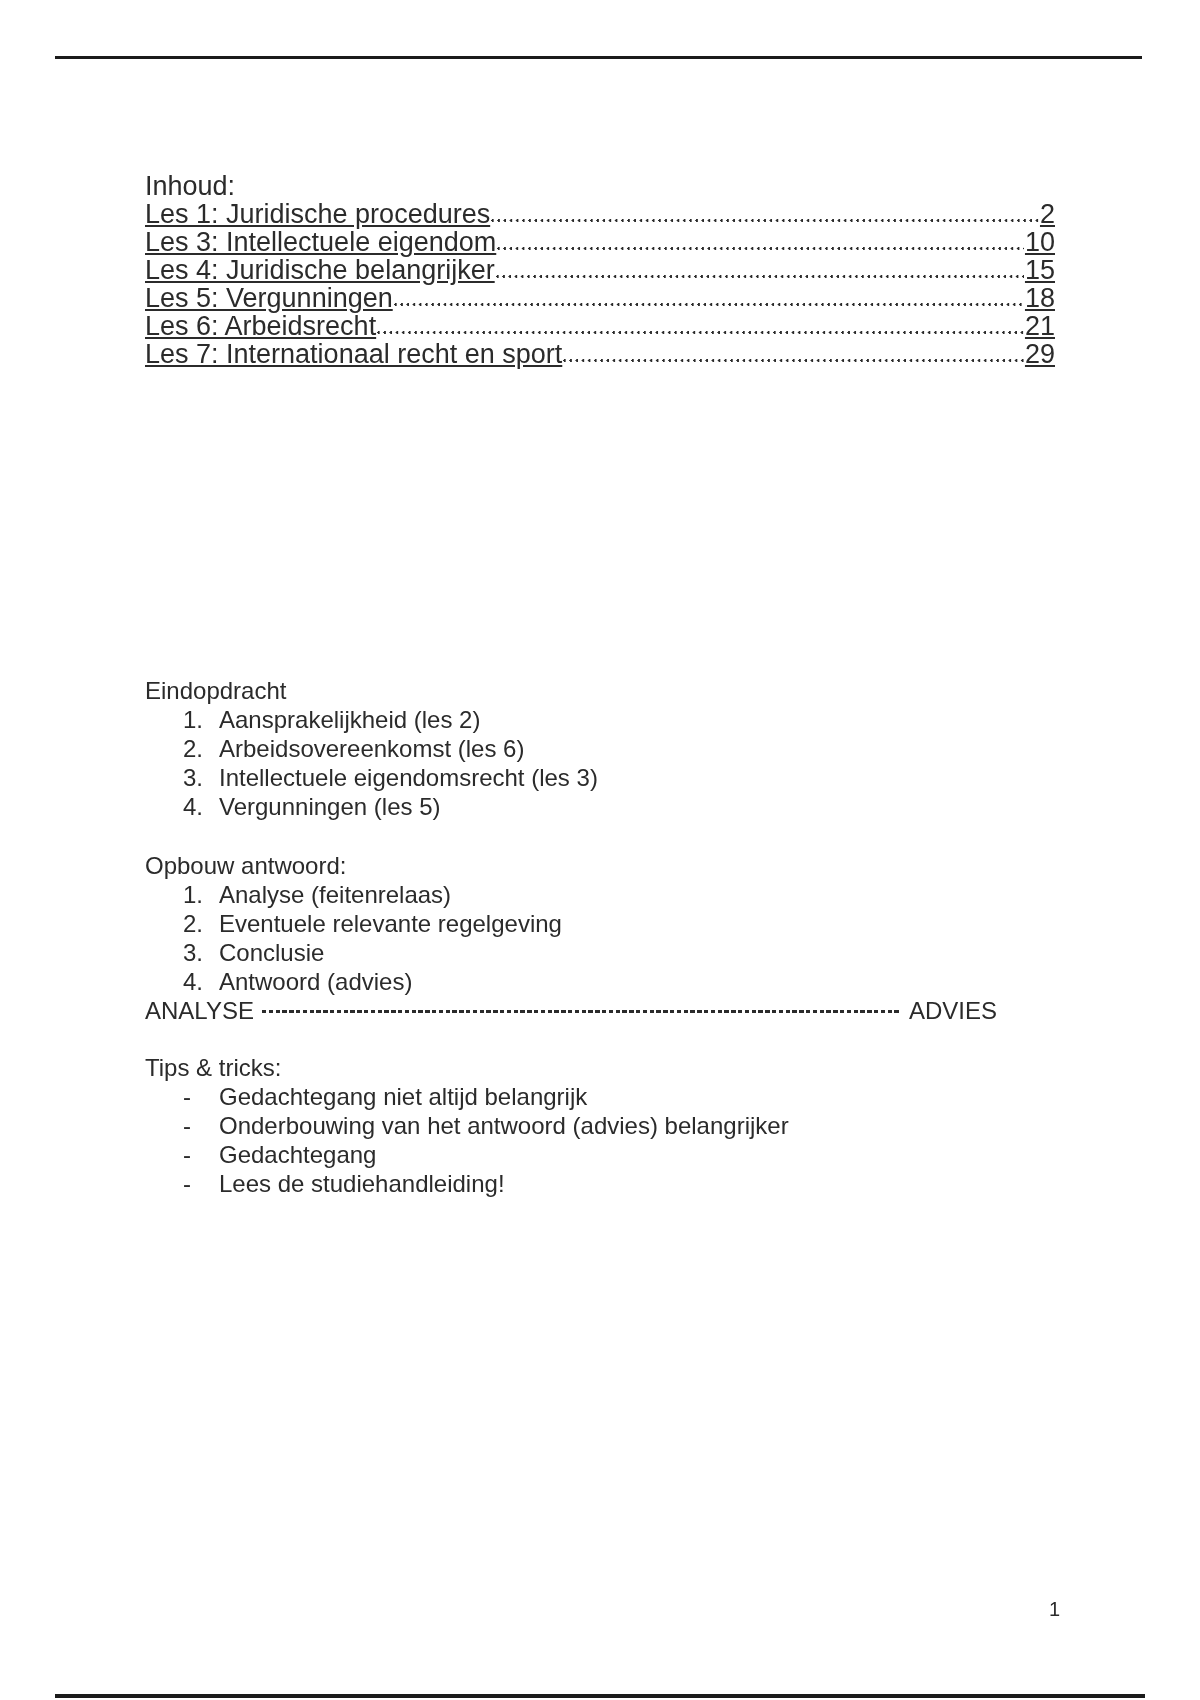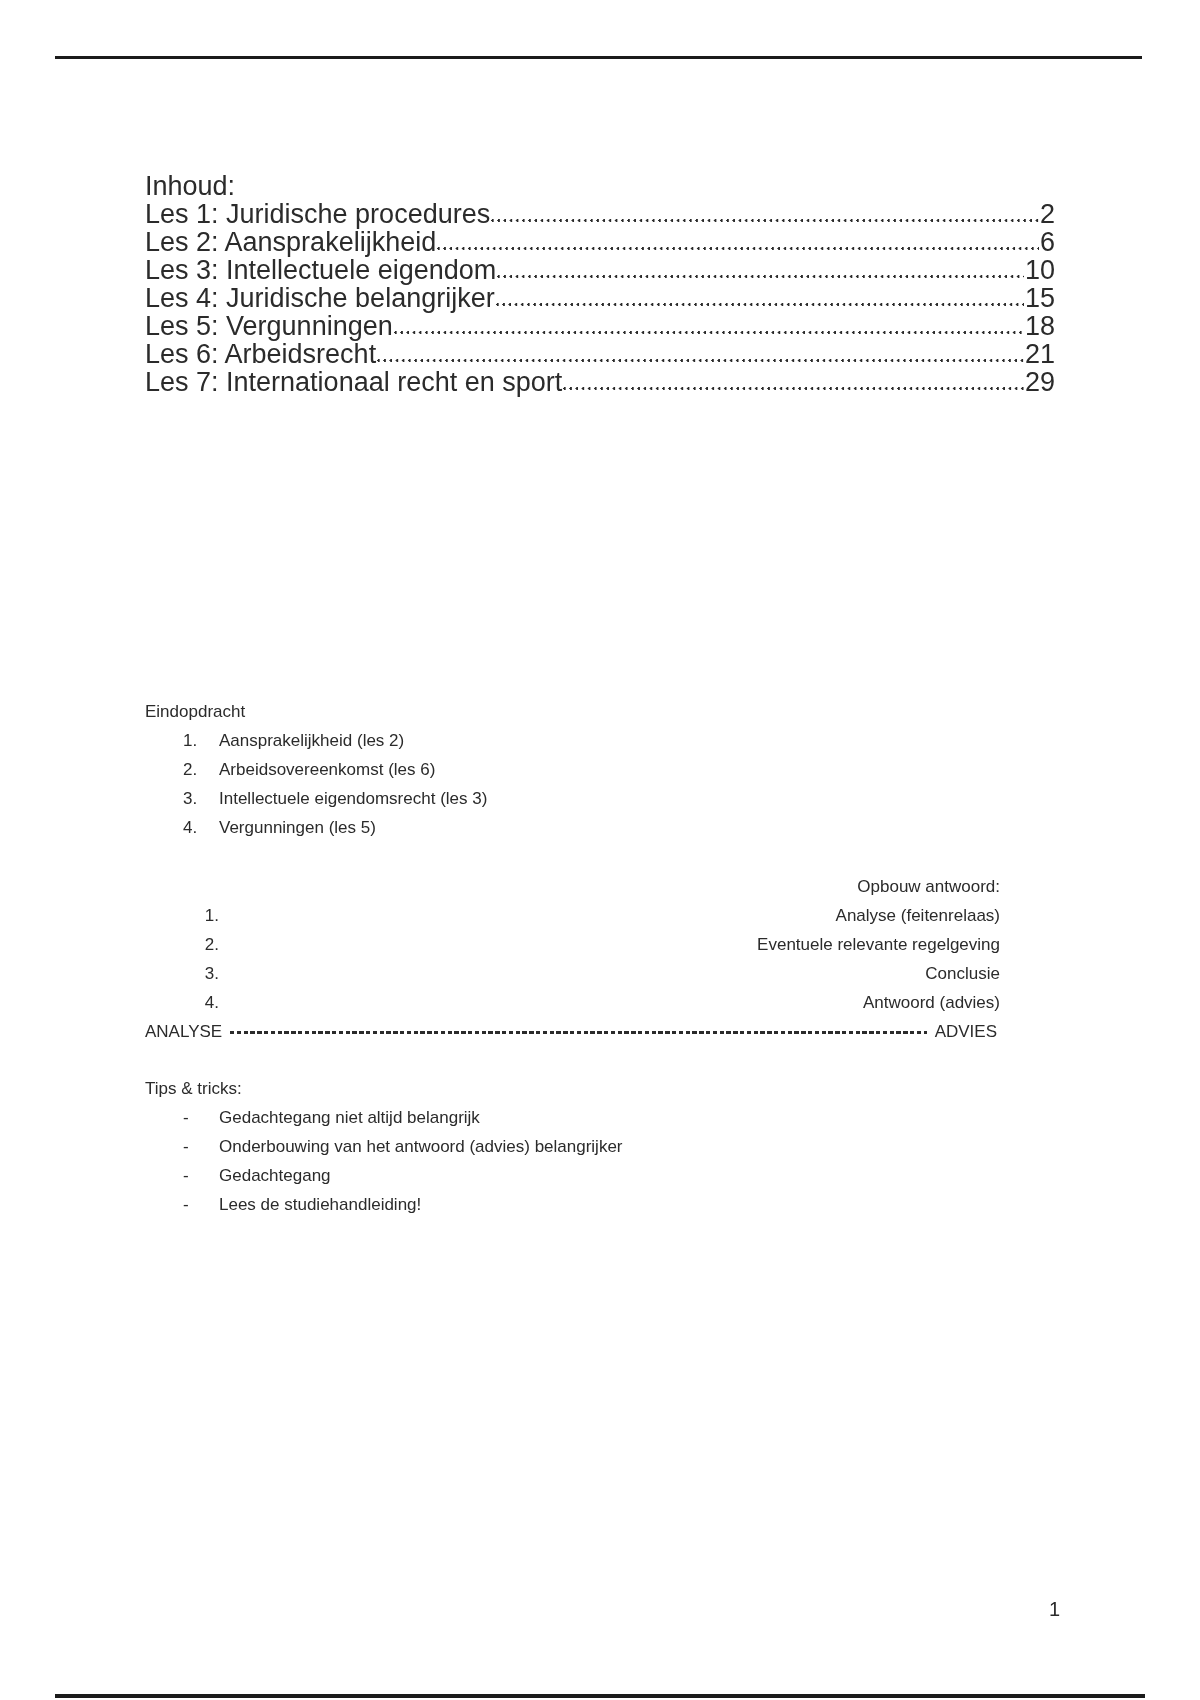--- a/index.html
+++ b/index.html
@@ -17,37 +17,37 @@
     overflow:hidden;
   }
   .page{position:absolute;inset:0;}
   .rule{position:absolute;background:var(--rule);}
   .rule-top{left:55px;top:56px;width:1087px;height:3px;}
   .rule-bottom{left:55px;top:1694px;width:1090px;height:4px;}
 
   
   .toc{position:absolute;left:145px;top:172px;width:910px;font-size:27px;line-height:28px;}
   .toc-heading{height:28px;}
-  .toc-row{display:flex;align-items:flex-end;height:28px;white-space:nowrap;}
+  .toc-row{display:flex;align-items:flex-end;height:28px;white-space:nowrap;text-decoration:underline;}
   .toc-title{flex:0 0 auto;}
   .leader{
     flex:1 1 auto;
     height:2.6px;
     margin:0 1px 6px 1px;
     align-self:flex-end;
     background-image:radial-gradient(circle 1.25px at 1.6px 1.3px, var(--text) 97%, transparent);
     background-size:6.2px 2.6px;
     background-repeat:repeat-x;
   }
   .toc-page{flex:0 0 auto;}
 
   
-  .block{position:absolute;left:145px;font-size:17px;line-height:29px;margin-top:21px;}
+  .block{position:absolute;left:145px;font-size:24px;line-height:29px;}
   .block-eindopdracht{top:676px;width:700px;}
-  .block-opbouw{top:851px;width:855px;text-align:right;}
+  .block-opbouw{top:851px;width:855px;}
   .block-tips{top:1053px;width:800px;}
   .block .heading{height:29px;}
   .li{display:flex;height:29px;padding-left:38px;}
   .li .marker{flex:0 0 36px;}
   .li .li-text{flex:1 1 auto;white-space:nowrap;}
 
   
   .analyse-row{display:flex;align-items:center;height:29px;width:852px;white-space:nowrap;}
   .dash-leader{
     flex:1 1 auto;
@@ -65,25 +65,20 @@
 
   <div class="rule rule-top"></div>
 
   <section class="toc">
     <div class="toc-heading">Inhoud:</div>
 
     <div class="toc-row">
       <span class="toc-title">Les 1: Juridische procedures</span>
       <span class="leader"></span>
       <span class="toc-page">2</span>
-    </div>
-    <div class="toc-row">
-      <span class="toc-title">Les 2: Aansprakelijkheid</span>
-      <span class="leader"></span>
-      <span class="toc-page">6</span>
     </div>
     <div class="toc-row">
       <span class="toc-title">Les 3: Intellectuele eigendom</span>
       <span class="leader"></span>
       <span class="toc-page">10</span>
     </div>
     <div class="toc-row">
       <span class="toc-title">Les 4: Juridische belangrijker</span>
       <span class="leader"></span>
       <span class="toc-page">15</span>

